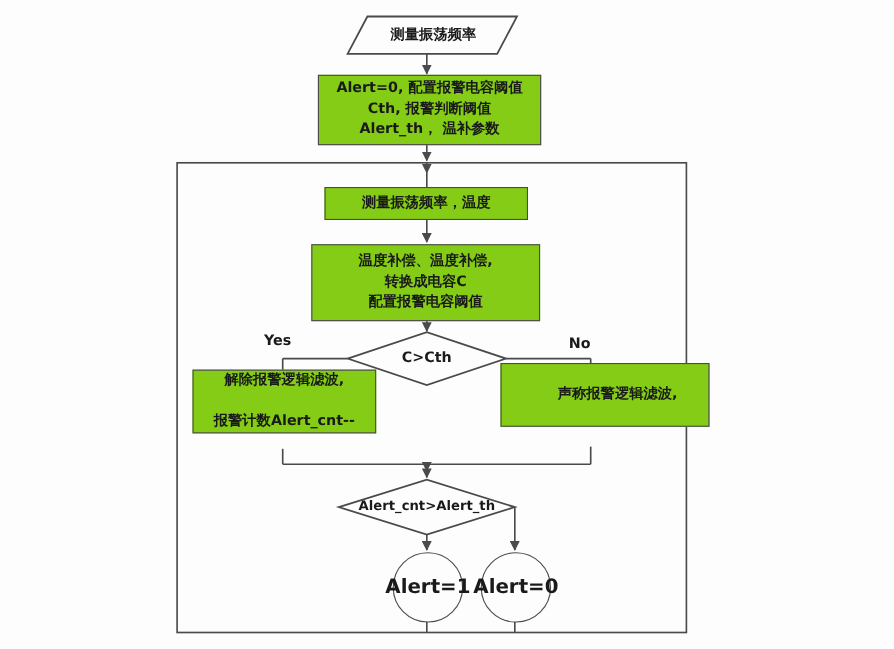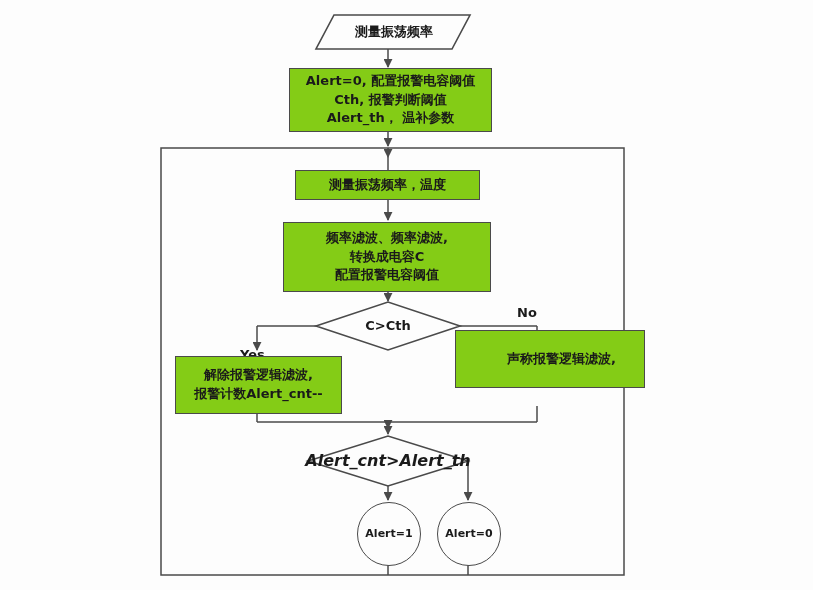--- a/index.html
+++ b/index.html
@@ -12,24 +12,24 @@
   svg.layer { position:absolute; left:0; top:0; }
   .ln   { stroke: var(--line, #4a4a4a); stroke-width:1.5; fill:none; }
   .shape{ stroke: var(--line, #4a4a4a); stroke-width:1.6; fill:#fdfdfd; }
   .arrowhead { fill: var(--line, #4a4a4a); }
   .node {
     position:absolute; display:flex; flex-direction:column;
     align-items:center; justify-content:center; text-align:center;
     font-size:13px; font-weight:600; line-height:1.45; white-space:nowrap;
   }
   .rect   { border:1.6px solid var(--line,#4a4a4a); background:#84cc16; }
-  .circle { border:1.6px solid var(--line,#4a4a4a); border-radius:50%; background:#fdfdfd; font-size:11px; }
+  .circle { border:1.6px solid var(--line,#4a4a4a); border-radius:50%; background:#fdfdfd; font-size:18px; }
   .plain  { background:transparent; }
   .branch-label { position:absolute; font-size:13px; font-weight:600; }
-  .small  { font-size:16px;font-style:italic; }
+  .small  { font-size:12px; }
 </style>
 </head>
 <body>
 
 <div class="canvas">
 
   <svg class="layer" width="813" height="590" viewBox="0 0 813 590">
     <defs>
       <marker id="arrow" viewBox="0 0 10 10" refX="9" refY="5" markerWidth="9" markerHeight="9" markerUnits="userSpaceOnUse" orient="auto-start-reverse">
         <path d="M0,0 L10,5 L0,10 z" class="arrowhead"></path>
@@ -73,31 +73,31 @@
     <div>Alert=0, 配置报警电容阈值</div>
     <div>Cth, 报警判断阈值</div>
     <div>Alert_th， 温补参数</div>
   </div>
 
   <div class="node rect" style="left:295px; top:170px; width:183px; height:28px;">
     <div>测量振荡频率，温度</div>
   </div>
 
   <div class="node rect" style="left:283px; top:222px; width:206px; height:68px;">
-    <div>频率滤波、频率滤波,</div>
+    <div>温度补偿、温度补偿,</div>
     <div>转换成电容C</div>
     <div>配置报警电容阈值</div>
   </div>
 
   <div class="node plain" style="left:338px; top:317px; width:100px; height:18px;">C&gt;Cth</div>
 
-  <div class="branch-label" style="left:240px; top:303px;margin-top:44px;">Yes</div>
+  <div class="branch-label" style="left:240px; top:303px;">Yes</div>
   <div class="branch-label" style="left:484px; top:305px;margin-left:33px;">No</div>
 
-  <div class="node rect" style="left:175px; top:356px; width:165px; height:56px;">
+  <div class="node rect" style="left:175px; top:336px; width:165px; height:56px;justify-content:space-between;">
     <div>解除报警逻辑滤波,</div>
     <div>报警计数Alert_cnt--</div>
   </div>
 
   <div class="node rect" style="left:455px; top:330px; width:165px; height:56px;padding-left:23px;">
     <div>声称报警逻辑滤波,</div>
   </div>
 
   <div class="node plain small" style="left:306px; top:452px; width:164px; height:18px;">Alert_cnt&gt;Alert_th</div>
 

